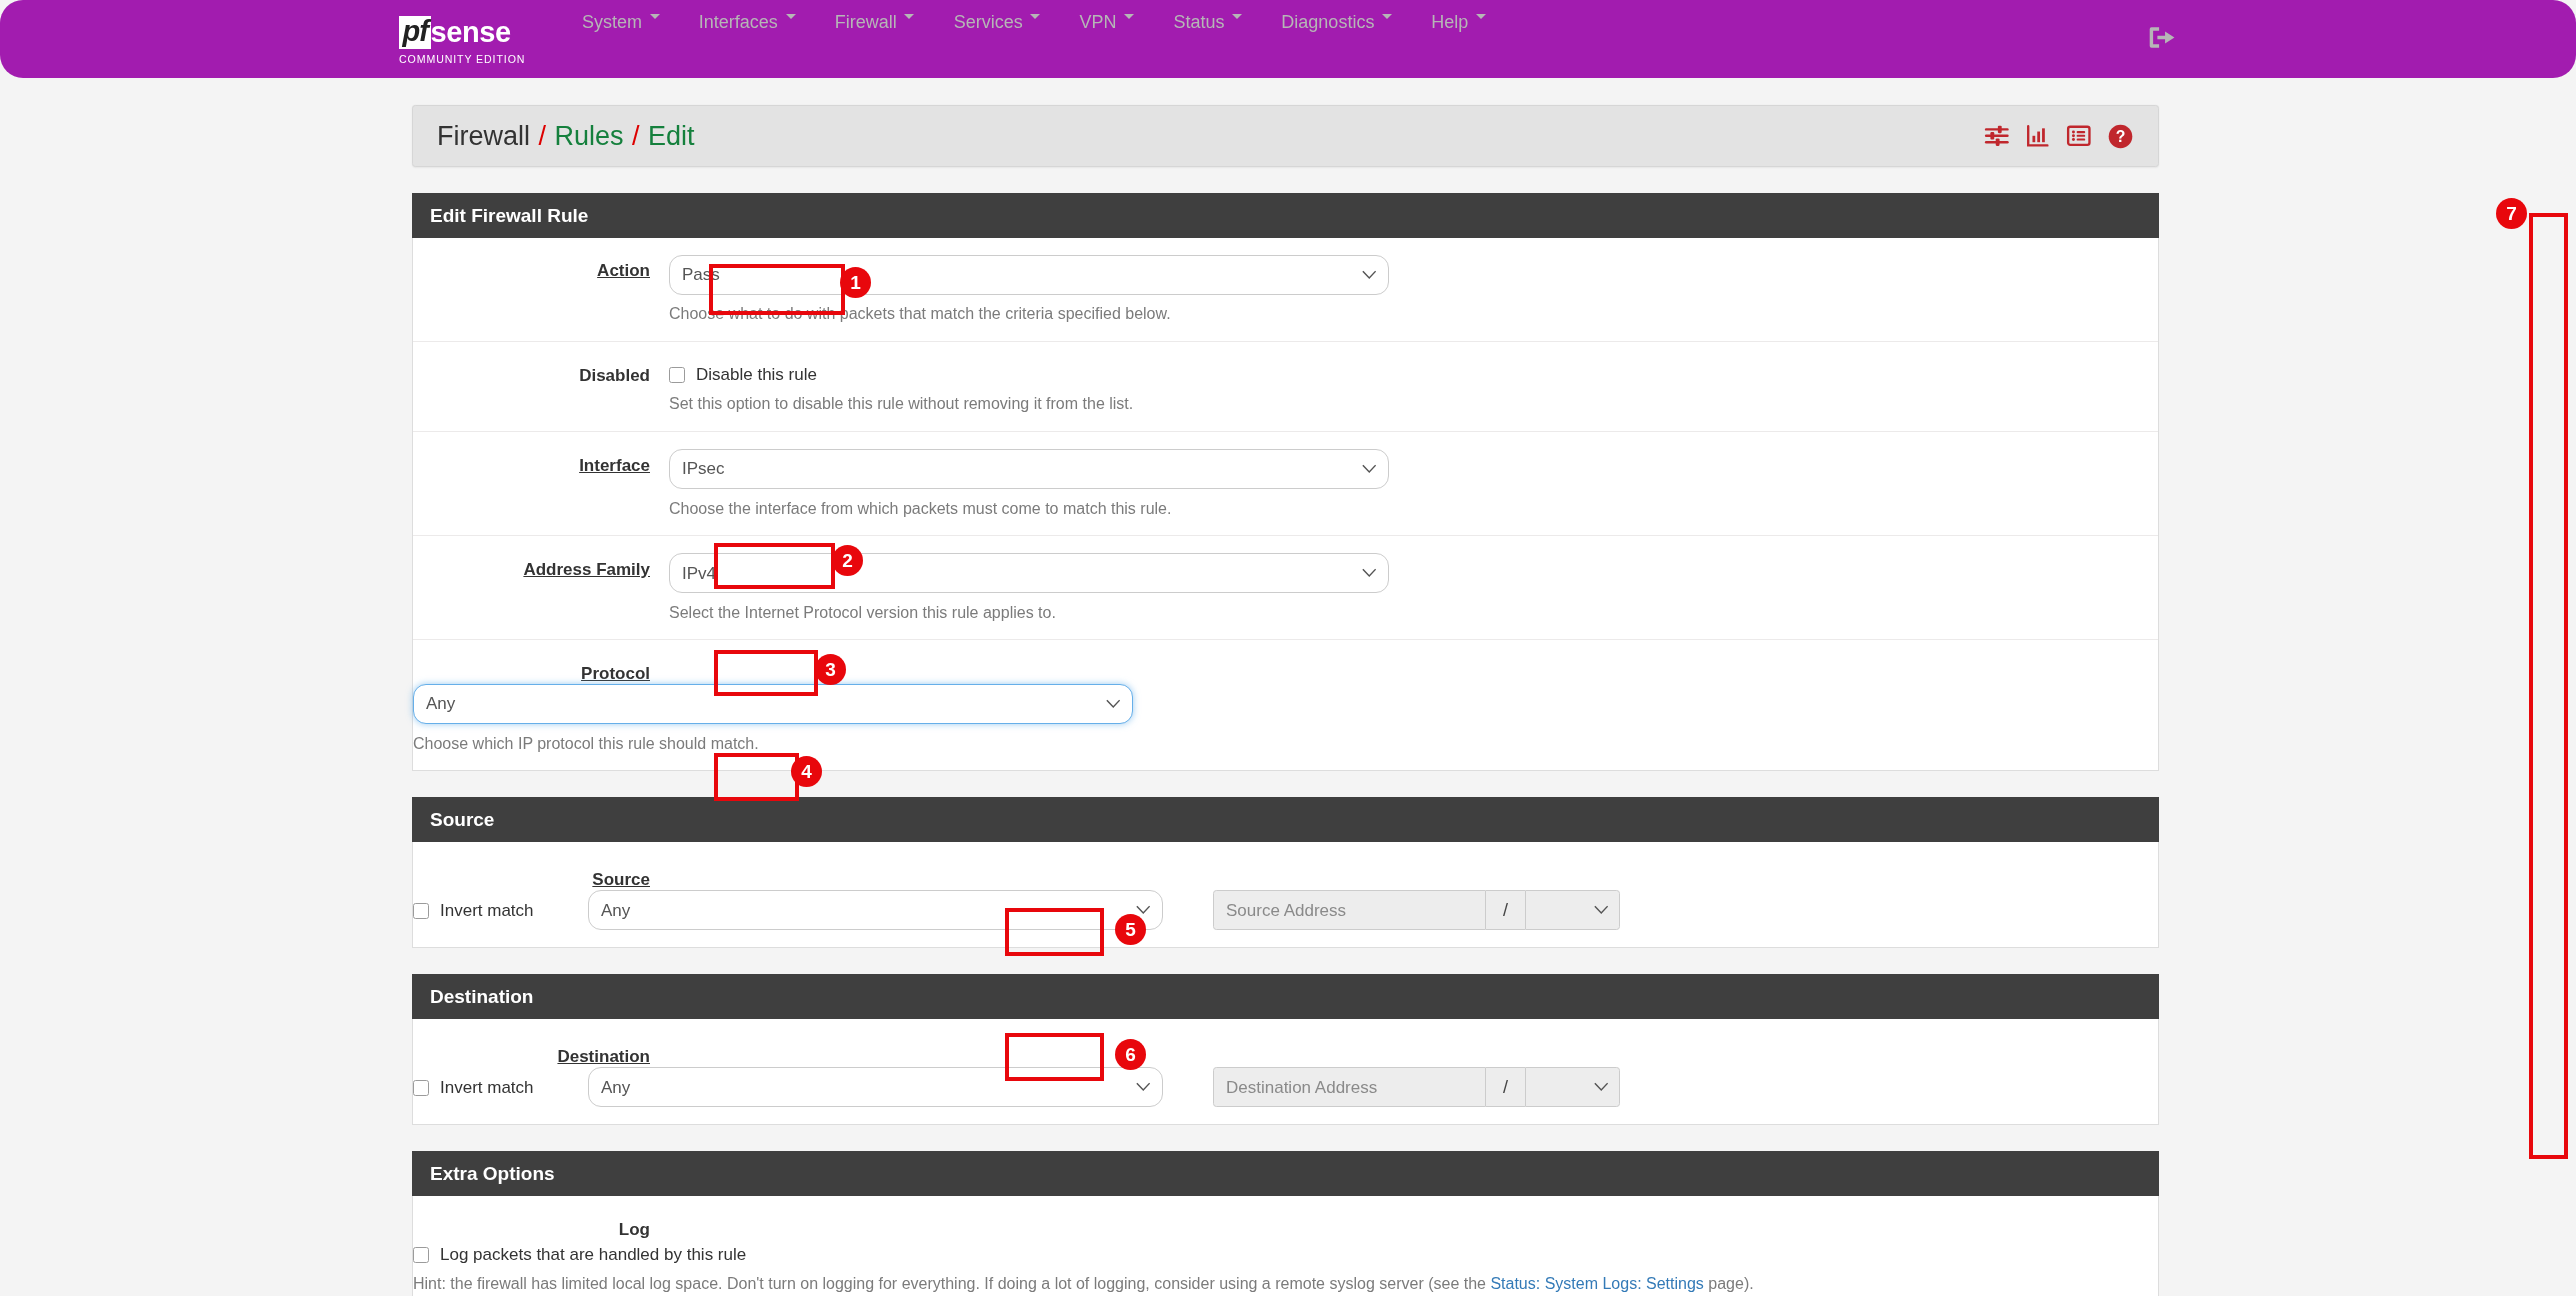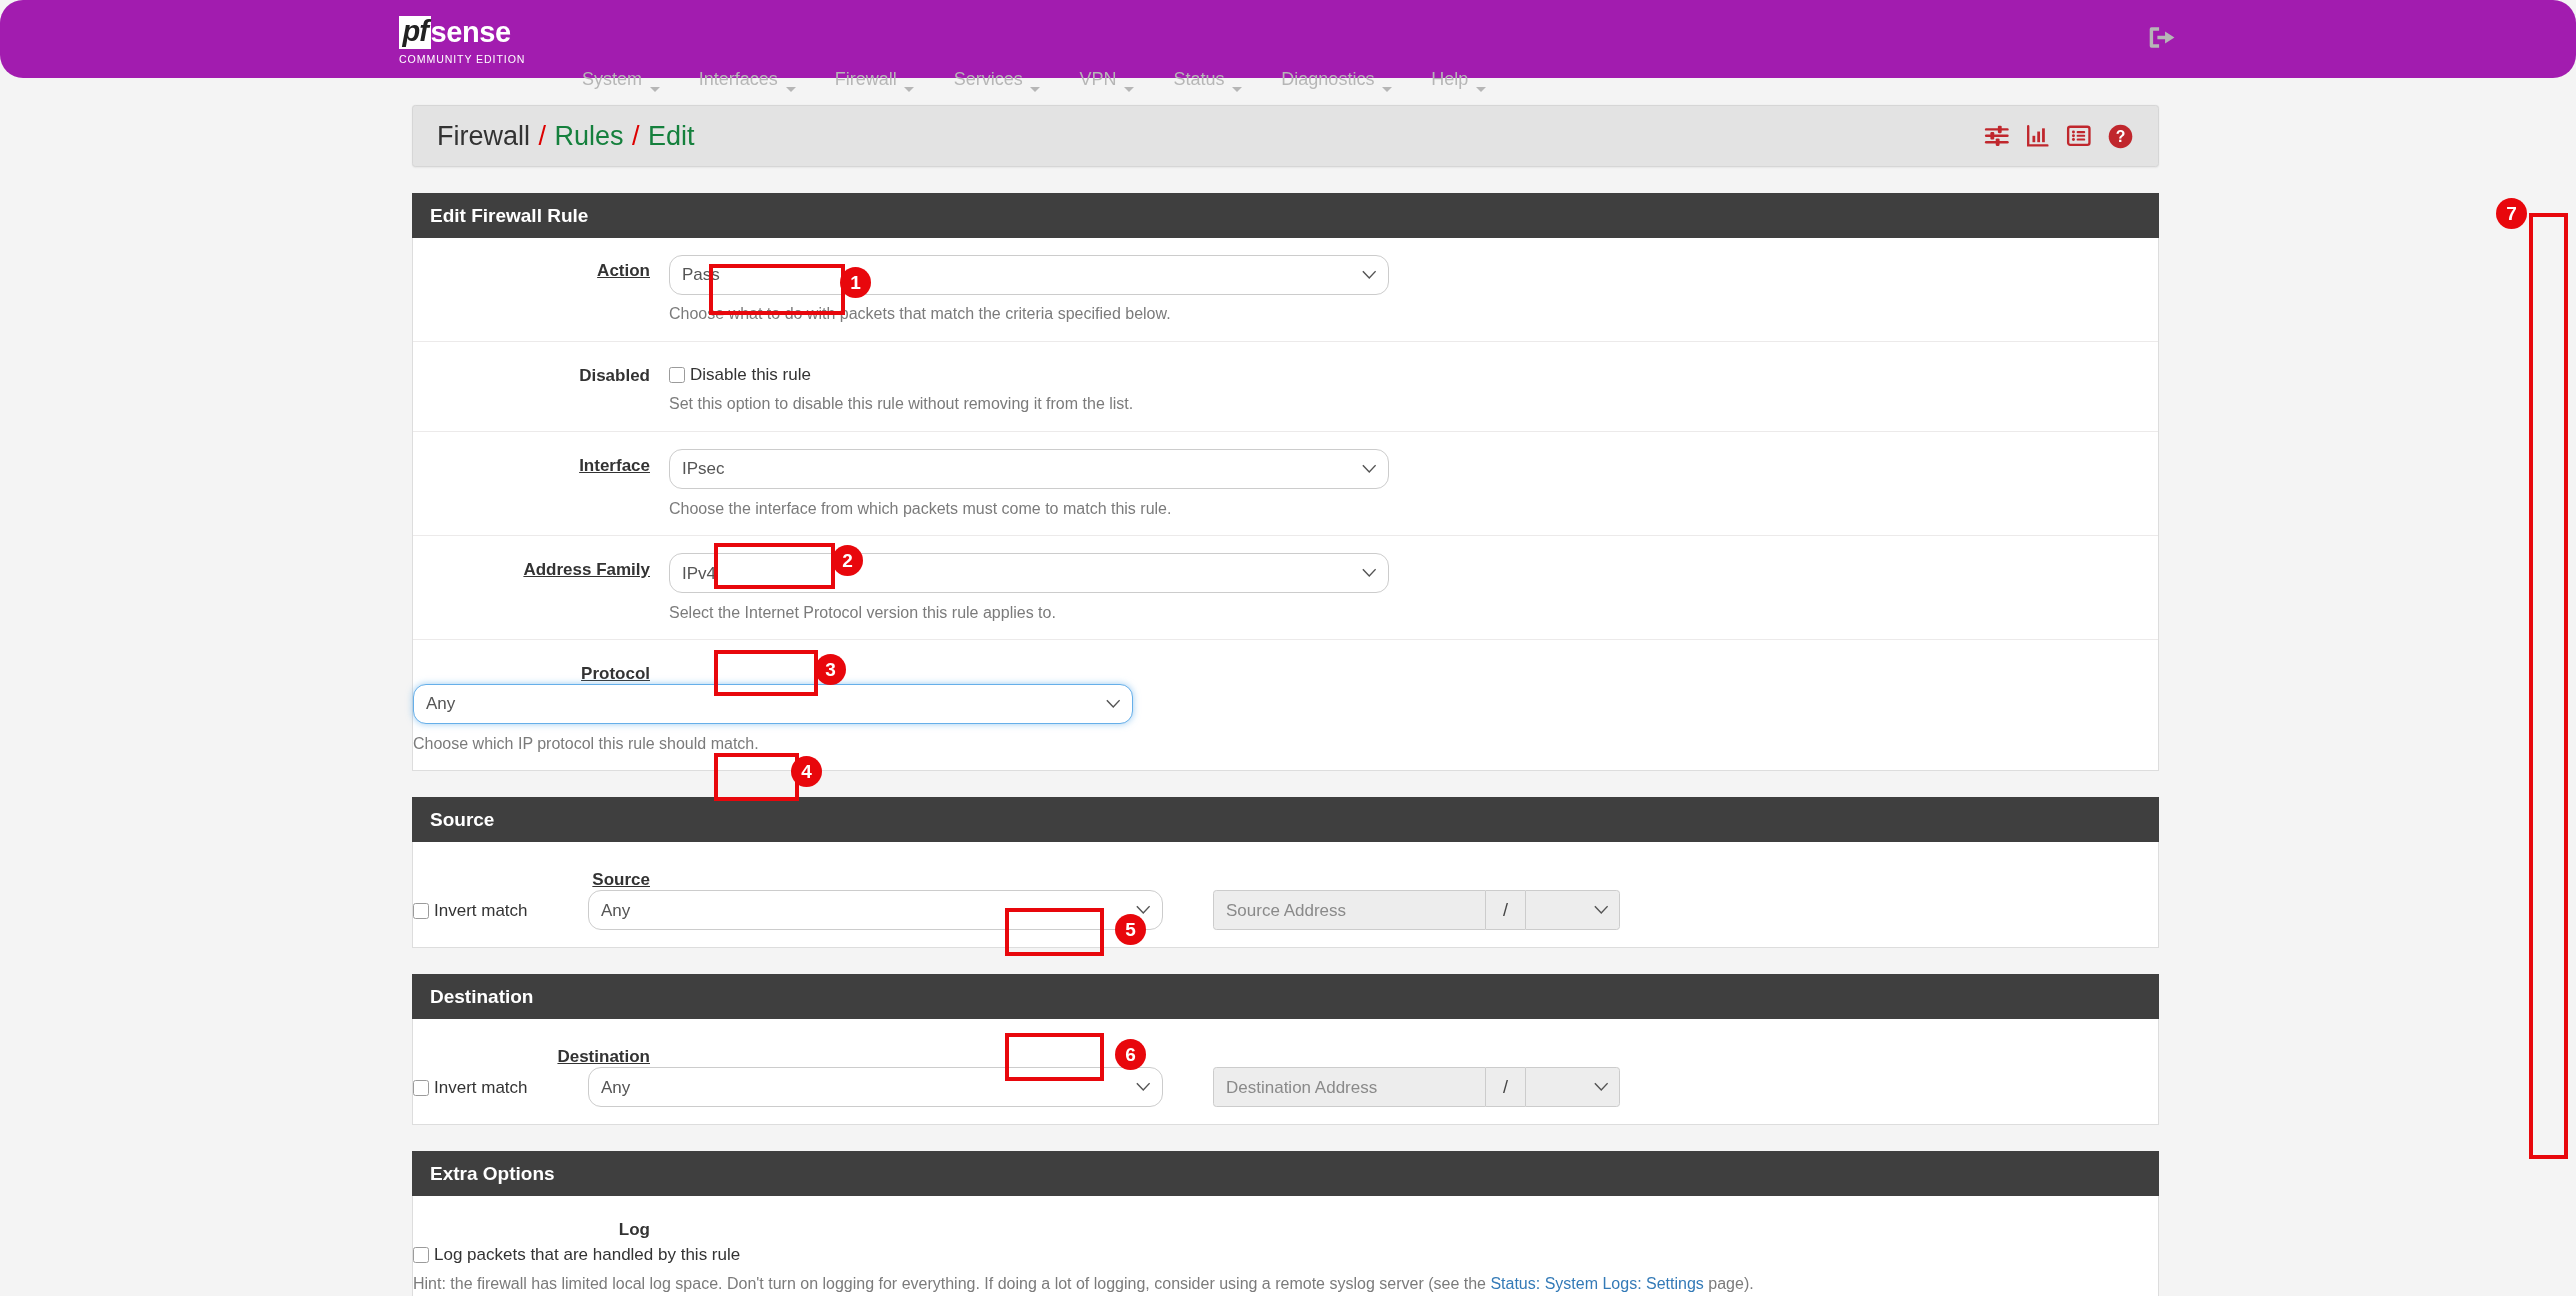--- a/index.html
+++ b/index.html
@@ -60,21 +60,21 @@
     font-size: 10.6px;
     letter-spacing: 0.9px;
     margin-top: 4.3px;
     font-weight: normal;
   }
   .nav-item {
     color: #b6b6b6;
     font-size: 18px;
     padding: 0 19.6px;
     display: flex;
-    align-items: flex-end;
+    align-items: flex-start;
     height: 78px;
     cursor: pointer;
     white-space: nowrap;
     margin-top: 24px;
   }
   .caret {
     display: inline-block;
     width: 0; height: 0;
     border-left: 5.1px solid transparent;
     border-right: 5.1px solid transparent;
@@ -245,21 +245,21 @@
   .cbx .box {
     width: 16px; height: 16px;
     border: 0.9px solid #9b9b9b;
     border-radius: 2.6px;
     background: #fff;
     display: inline-block;
   }
   .cbx .lbl {
     font-size: 17px;
     color: #333;
-    margin-left: 5px;
+    margin-left: 11px;
     white-space: nowrap;
   }
 
   .inline-row { display: flex; align-items: center; gap: 28px; }
   .invert { width: 147px; padding-top: 0.9px; }
 
   
   .anno-box {
     position: absolute;
     border: 4.3px solid #e8070c;

